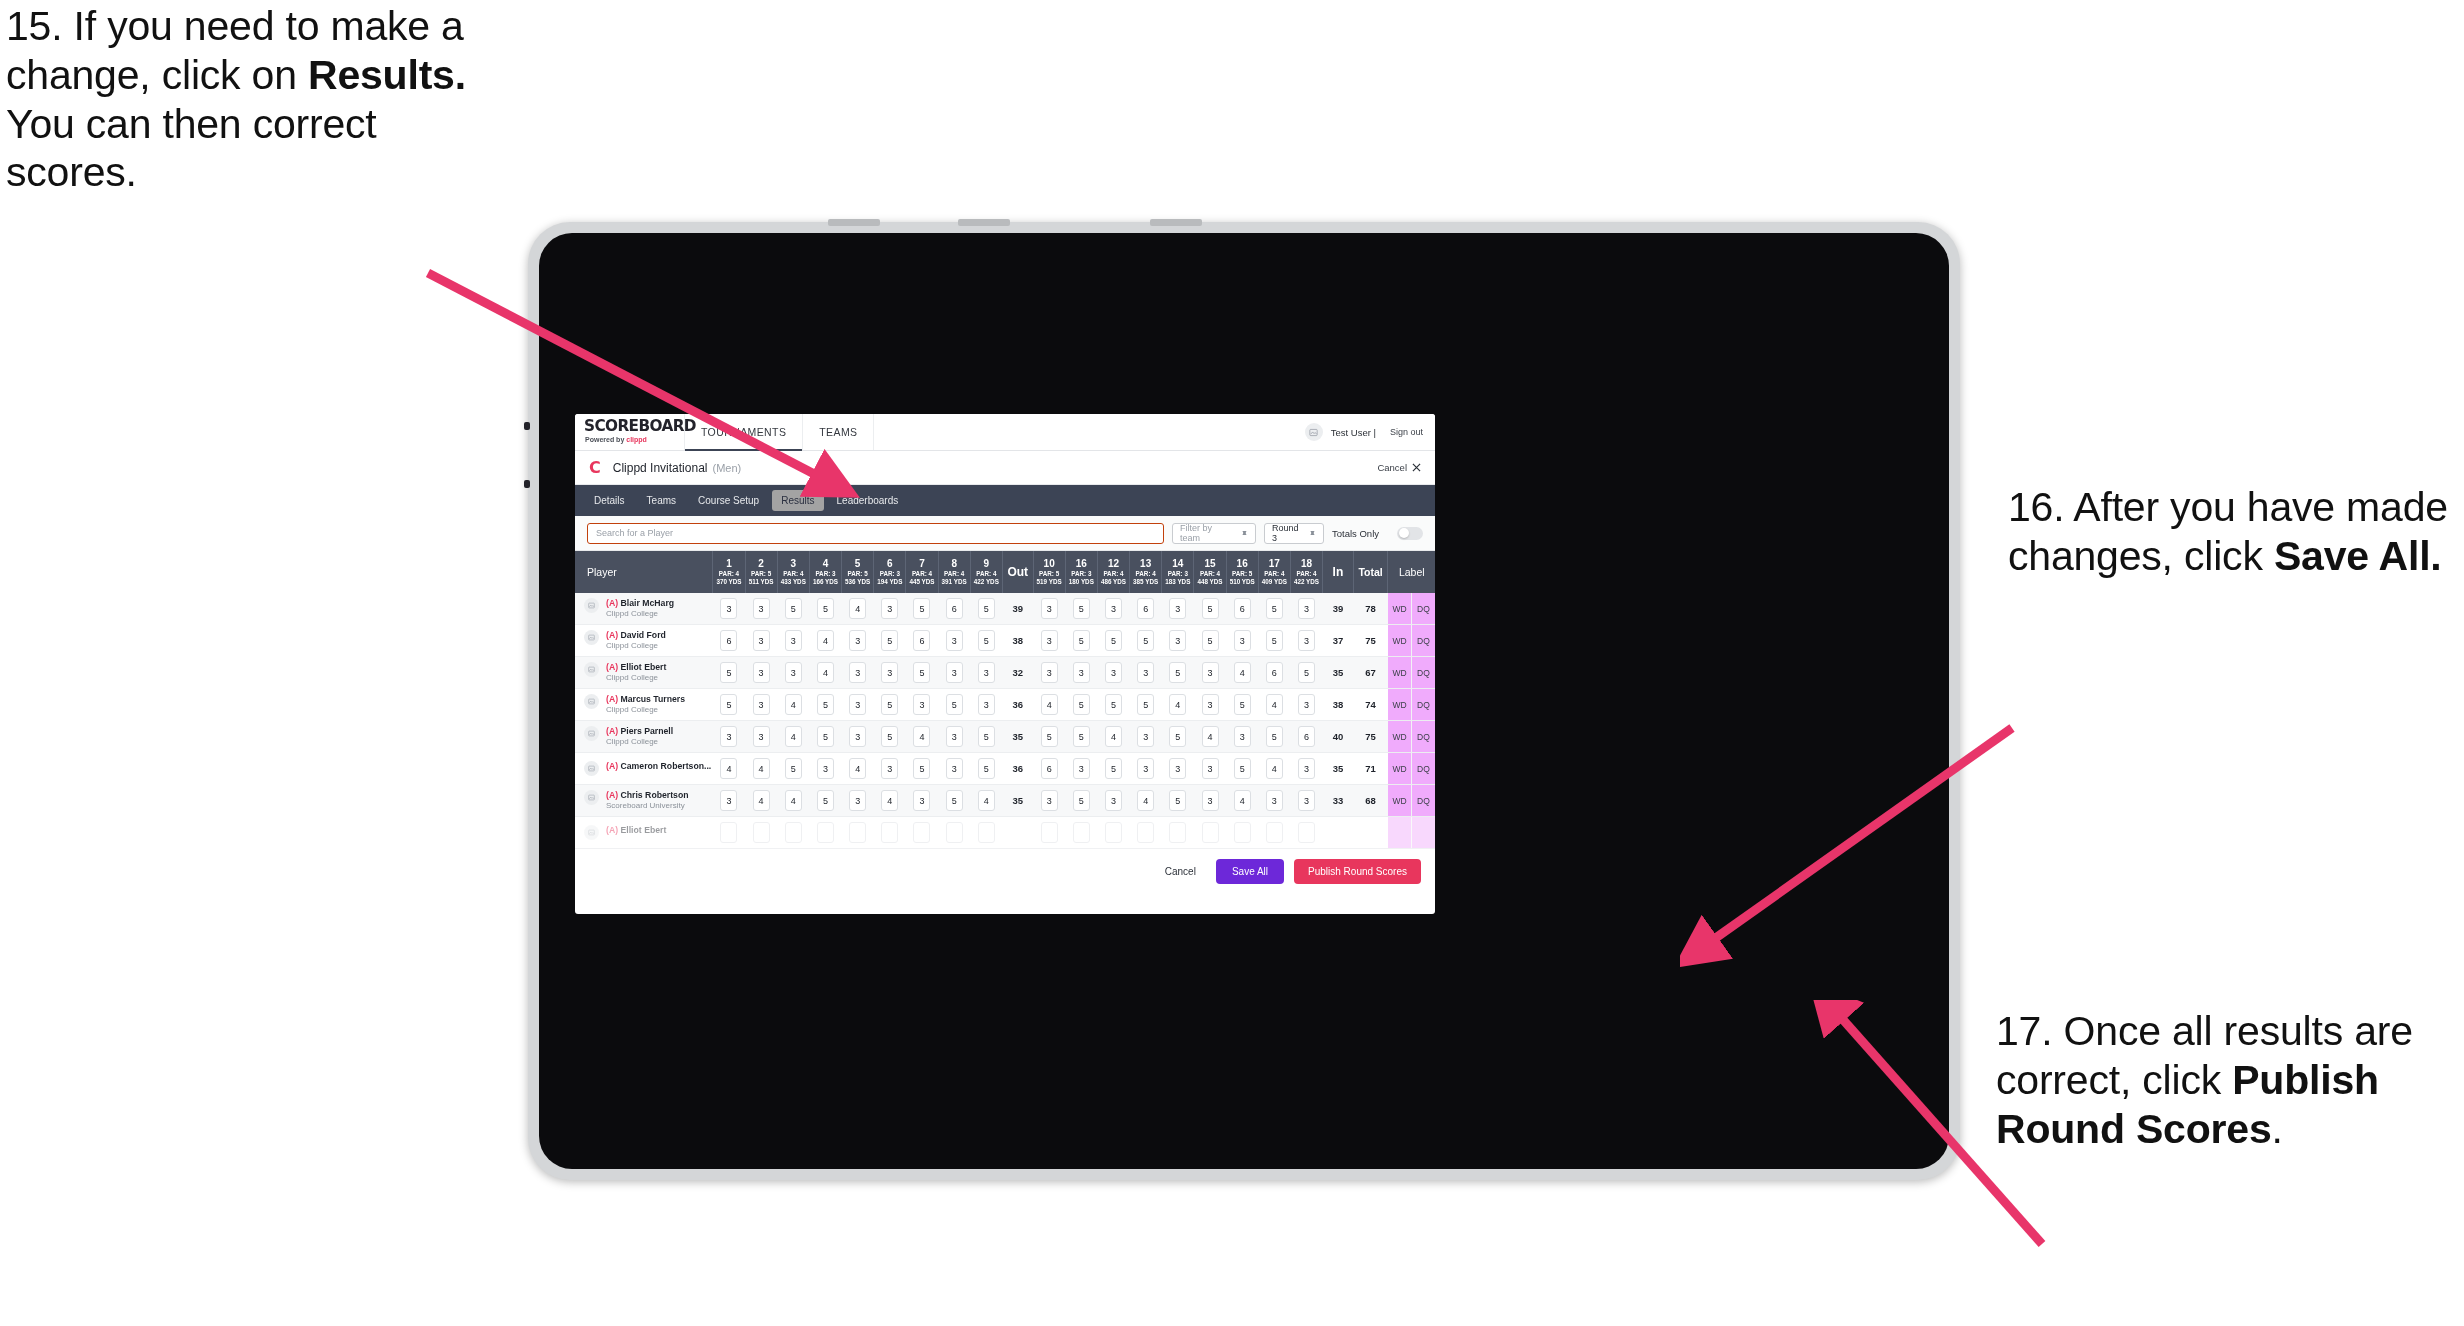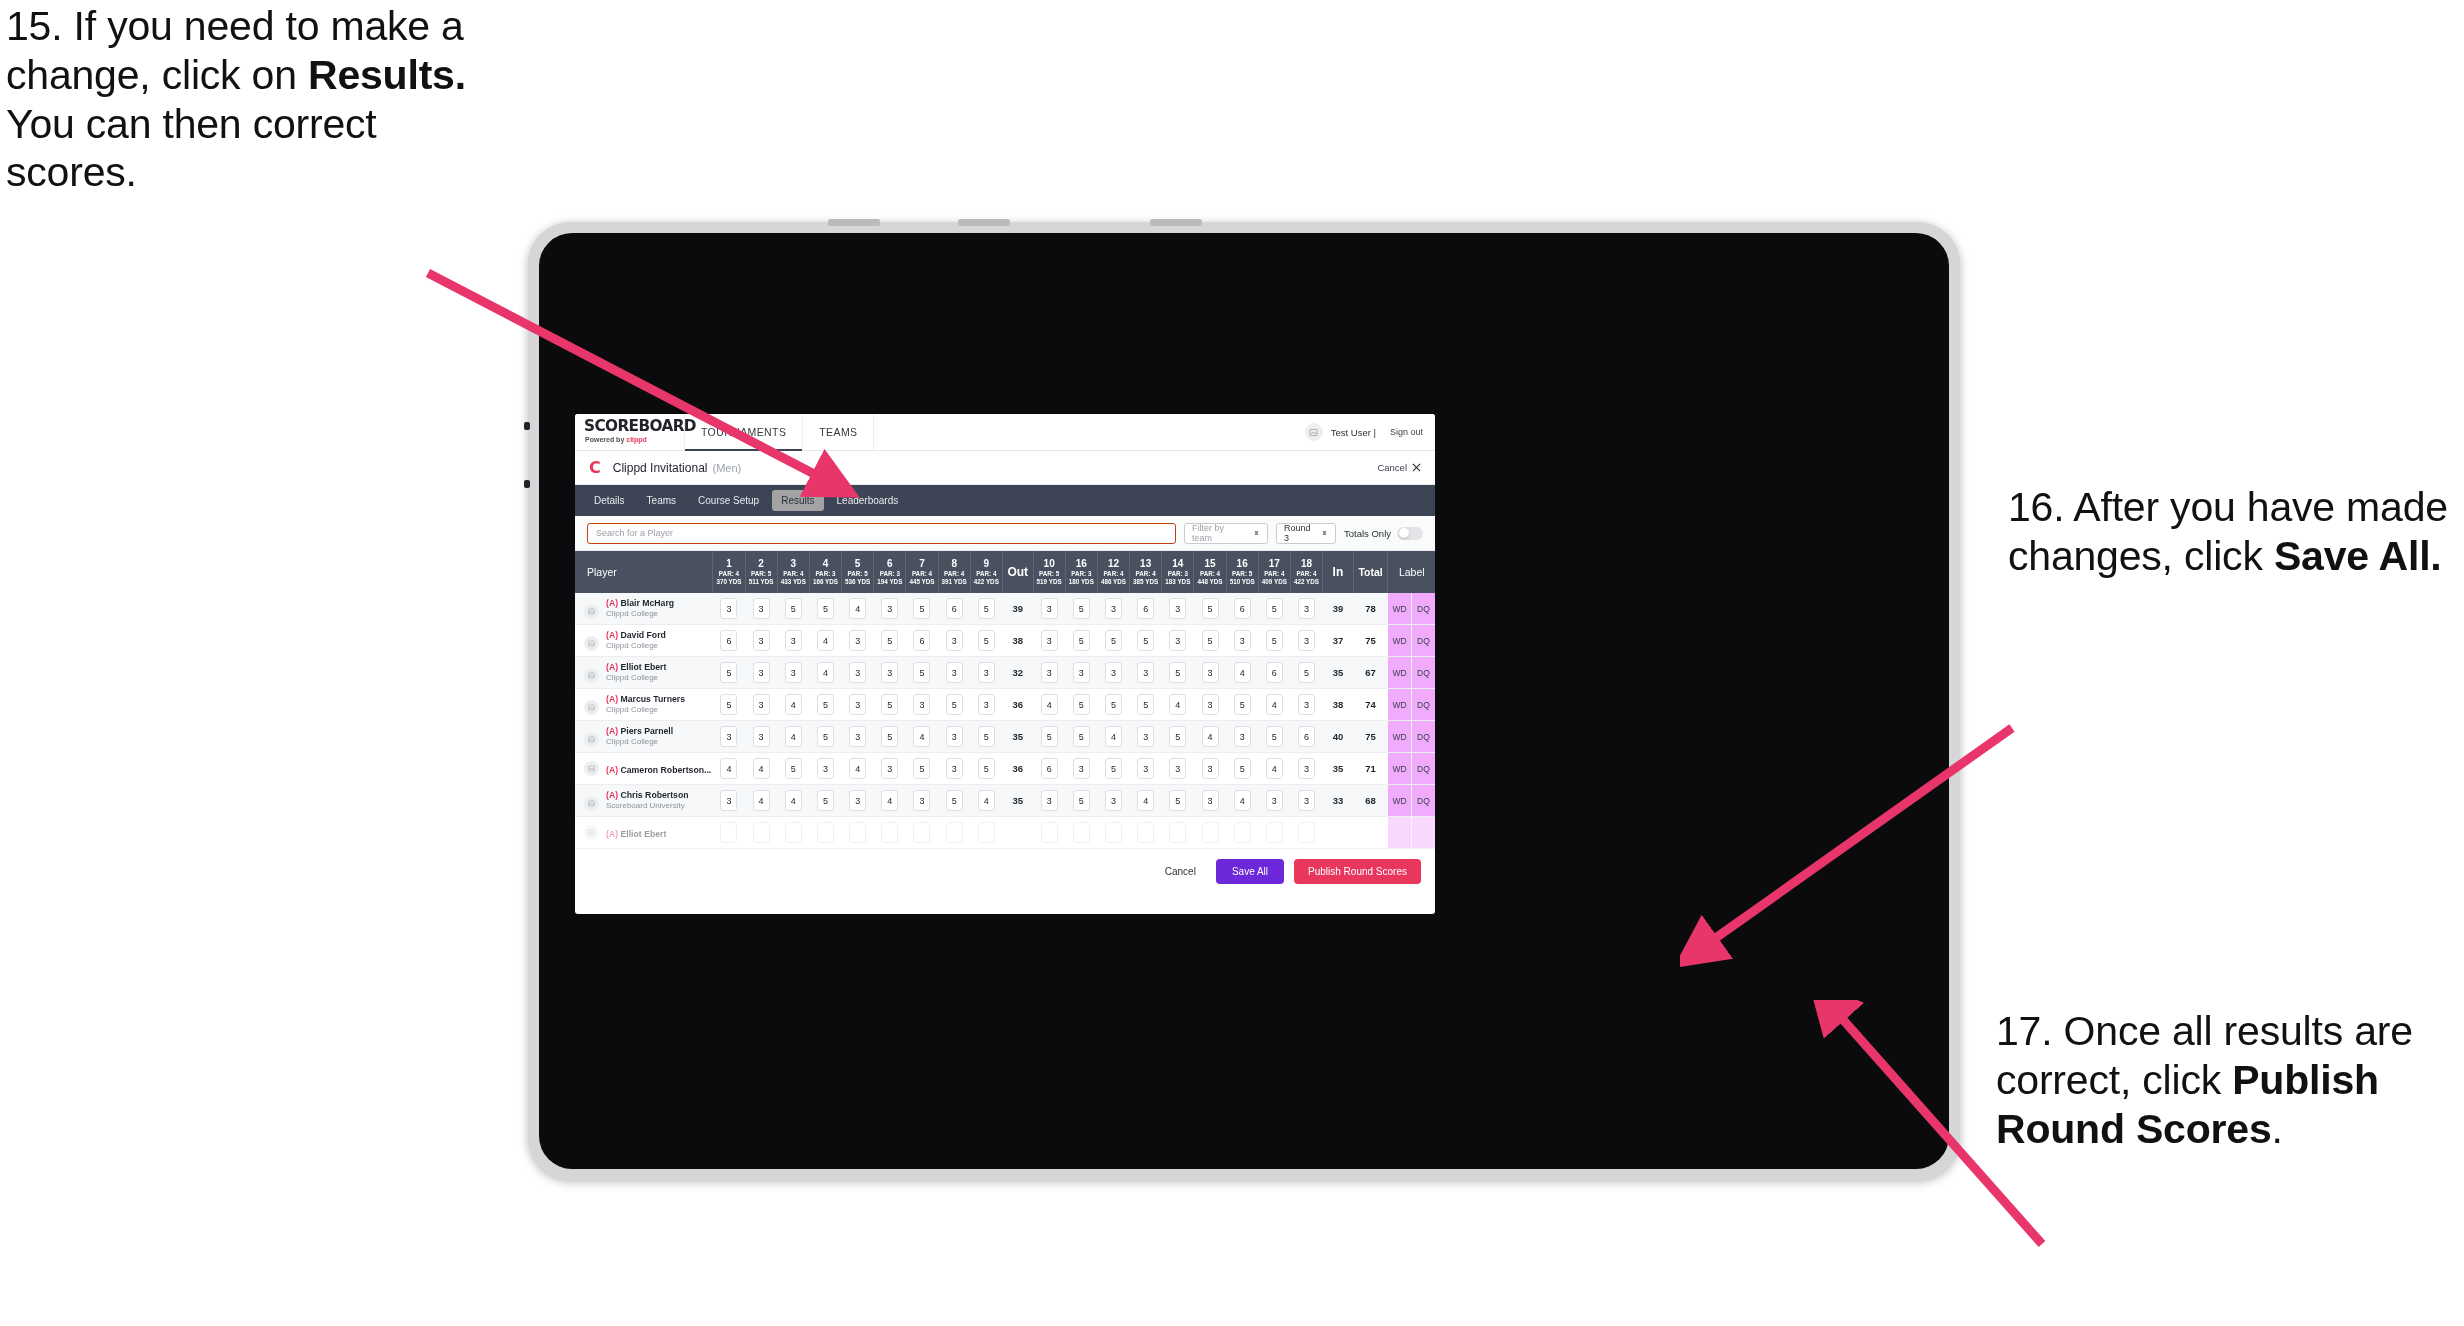--- a/index.html
+++ b/index.html
@@ -137,21 +137,21 @@
   }
   .select-box {
     height: 21px; border: 1px solid #c9ccd0; border-radius: 3px;
     background: #fff; font-size: 9px; color: #2b3038;
     display: flex; align-items: center; justify-content: space-between;
     padding: 0 7px; gap: 10px;
   }
   #filter-team { width: 84px; color: #9aa0a8; }
   #round-select { width: 60px; }
   .chev { display:flex; flex-direction:column; line-height:0; color:#8a9099; font-size:7px; }
-  #totals-wrap { display: flex; align-items: center; gap: 6px; font-size: 9.5px; color: #2b3038; }
+  #totals-wrap { display: flex; align-items: center; gap: 18px; font-size: 9.5px; color: #2b3038; }
   #toggle {
     width: 26px; height: 13px; border-radius: 7px; background: #e2e4e7;
     position: relative;
   }
   #toggle::after {
     content: ""; position: absolute; left: 1.5px; top: 1.5px;
     width: 10px; height: 10px; border-radius: 50%; background: #fff;
     box-shadow: 0 1px 2px rgba(0,0,0,.2);
   }
 
@@ -170,21 +170,21 @@
   th.hole .hyds { font-size: 6.3px; display:block; line-height: 1.3; }
   th.agg { width: 30px; font-size: 12px; font-weight: 700; }
   th.total-col { width: 34px; font-size: 10.5px; font-weight: 700; }
   th.label-col { width: 46px; font-size: 10.5px; font-weight: 500; border-right: none; }
 
   tbody tr { height: 31px; }
   tbody tr:nth-child(odd) { background: #f7f8f9; }
   tbody tr:nth-child(even) { background: #ffffff; }
   tbody td { border-bottom: 1px solid #eceef0; text-align: center; padding: 0; }
   td.player-cell { text-align: left; padding-left: 9px; }
-  .player-flex { display: flex; align-items: flex-end; gap: 7px; }
+  .player-flex { display: flex; align-items: flex-start; gap: 7px; }
   .p-avatar {
     width: 15px; height: 15px; border-radius: 50%; background: #eceef0;
     flex: 0 0 15px; display:flex; align-items:center; justify-content:center;
   }
   .p-avatar svg { width: 7px; height: 7px; }
   .p-name { font-size: 8.7px; font-weight: 700; color: #1f232b; line-height: 1.25; }
   .p-name .amateur { color: #e8365d; }
   .p-team { font-size: 8px; color: #8b9199; line-height: 1.3; }
   .score-box {
     width: 17px; height: 21px; margin: 0 auto;

